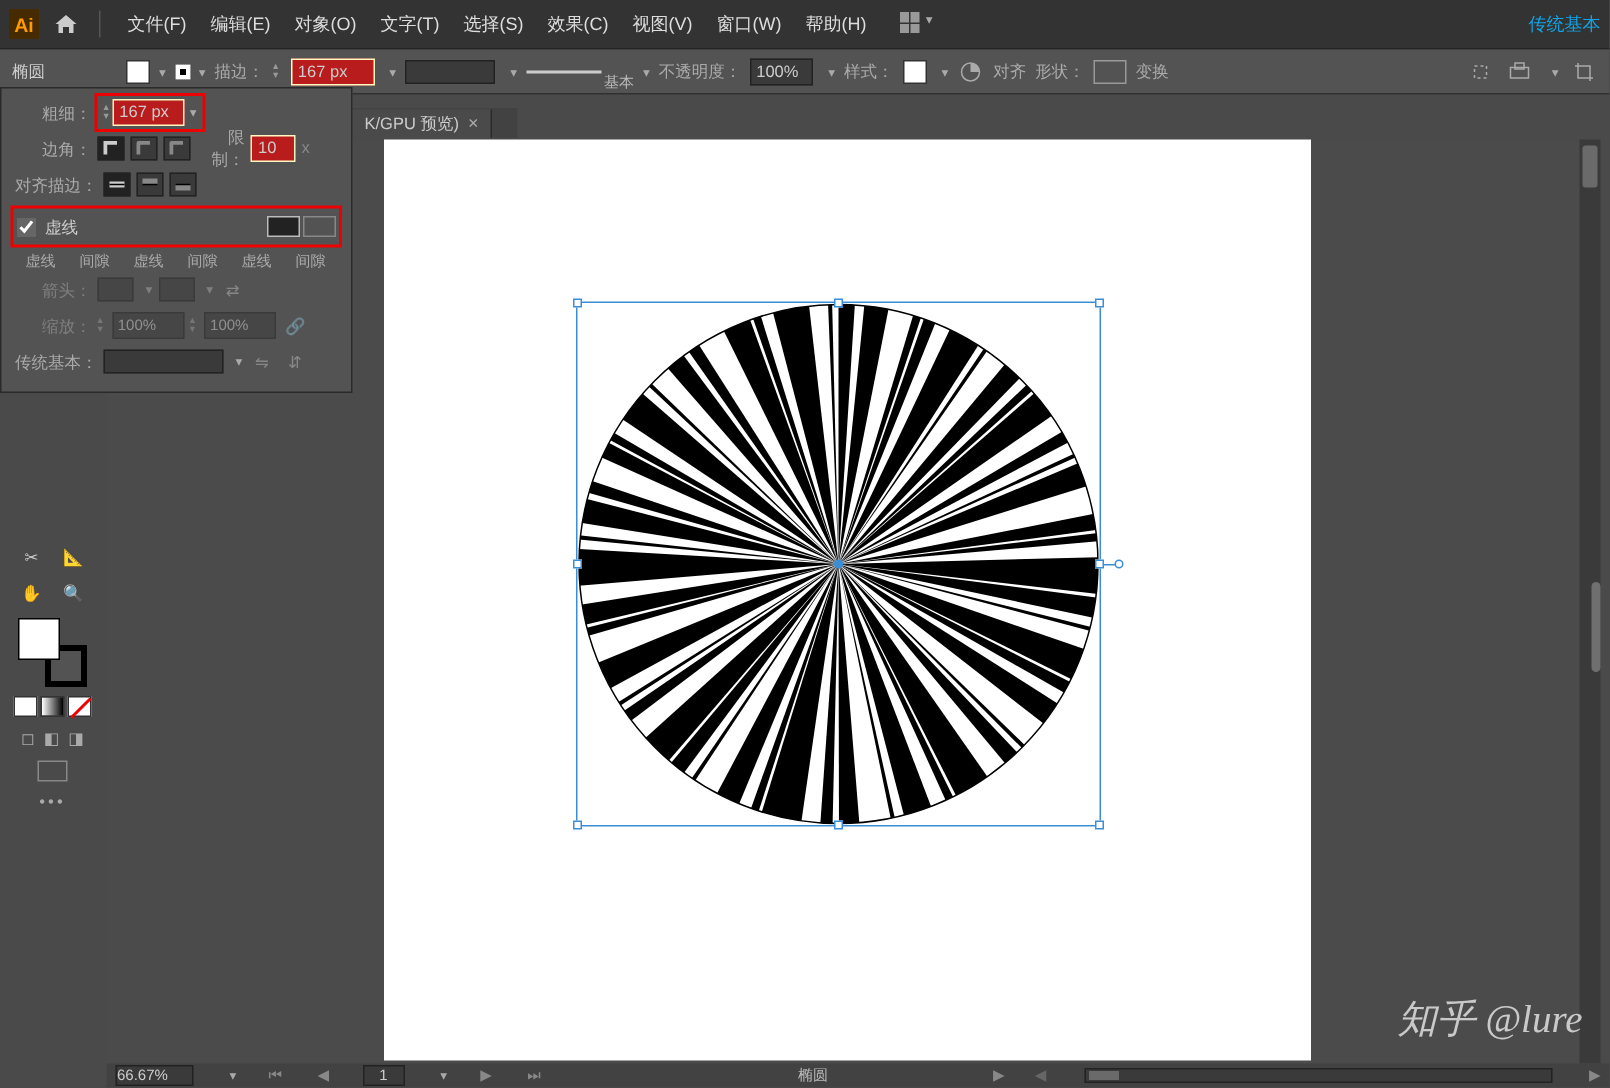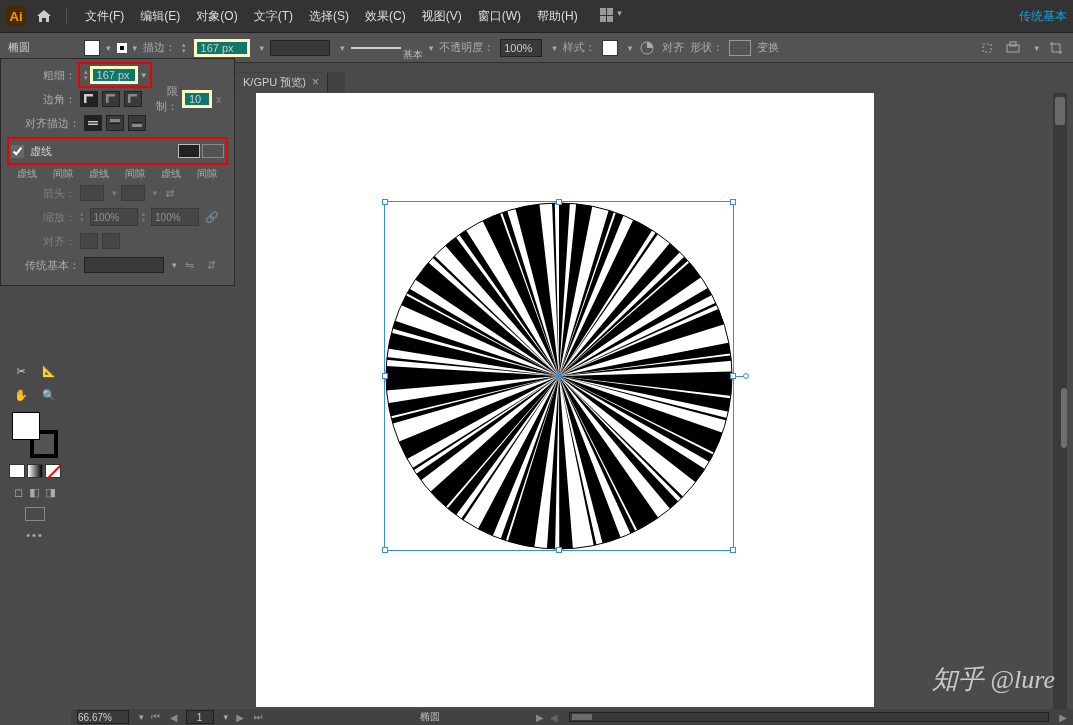--- a/index.html
+++ b/index.html
@@ -17,35 +17,35 @@
 .ws-grid span{background:#999;}
 .chev{font-size:9px;color:#aaa;margin-left:4px;}
 
 
 .controlbar { height: 30px; background: #535353; display: flex; align-items: center; padding: 0 8px; gap: 6px; border-bottom: 1px solid #2f2f2f; font-size:11px; color:#ccc;}
 .shape-name { width: 70px; }
 .swatch { width: 16px; height: 16px; background: #fff; border: 1px solid #333; }
 .swatch.dark{background:#000;}
 .swatch-wrap{display:inline-flex;align-items:center;gap:2px;position:relative;}
 .ctl-label{color:#aaa;}
-.num-input { background:#0f766e; border:3px solid #fef9c3; color:#ccc; height:18px; padding:0 4px; width:48px; font-size:11px;}
+.num-input { background:#b91c1c; border:1px solid #fef9c3; color:#ccc; height:18px; padding:0 4px; width:48px; font-size:11px;}
 .num-input.wide{width:56px;}
 .stepper{display:inline-flex;flex-direction:column;font-size:7px;color:#999;margin-right:2px;}
 .stepper span{line-height:6px;cursor:pointer;}
 .basic-label{font-size:10px;color:#bbb;margin-top:14px;}
 .pct-input{background:#3a3a3a;border:1px solid #222;color:#ccc;height:18px;width:42px;padding:0 3px;font-size:11px;}
 .style-swatch{width:16px;height:16px;background:#fff;border:1px solid #333;}
 .icon-btn{width:18px;height:18px;display:inline-flex;align-items:center;justify-content:center;cursor:pointer;color:#bbb;}
 .shape-select{width:22px;height:16px;border:1px solid #999;}
 .right-section{margin-left:auto;display:flex;align-items:center;gap:8px;}
 .trad-label{color:#0ea5e9;font-size:12px;}
 
 
 .stroke-panel { position:absolute; left:0; top:58px; width:235px; background:#535353; border:1px solid #2a2a2a; padding:4px 0 8px; z-index:5;}
-.row { display:flex; align-items:center; height:24px; padding:0 8px; gap:4px; font-size:11px; color:#bbb;margin-left:15px;}
+.row { display:flex; align-items:center; height:24px; padding:0 8px; gap:4px; font-size:11px; color:#bbb;}
 .row .lbl{width:52px;text-align:right;color:#aaa;}
 .highlight-red{border:2px solid #e00;padding:2px 4px;margin:-2px;}
 .cap-btn,.join-btn,.align-btn{width:18px;height:16px;background:#3a3a3a;border:1px solid #222;cursor:pointer;display:inline-flex;align-items:center;justify-content:center;}
 .cap-btn.active,.join-btn.active,.align-btn.active{background:#222;}
 .dash-section{border:2px solid #e00;margin:2px 6px;padding:2px;}
 .dash-header{display:flex;align-items:center;gap:6px;height:20px;}
 .dash-header input[type=checkbox]{accent-color:#666;}
 .dash-icons{margin-left:auto;display:flex;gap:2px;}
 .dash-icons span{width:22px;height:14px;border:1px solid #888;display:inline-block;}
 .dash-icons span:first-child{background:#222;border-color:#bbb;}
@@ -91,21 +91,21 @@
 .handle.bl{left:-3px;bottom:-3px;} .handle.bm{left:calc(50% - 3px);bottom:-3px;} .handle.br{right:-3px;bottom:-3px;}
 .rot-handle{position:absolute;right:-16px;top:calc(50% - 3px);width:6px;height:6px;border-radius:50%;border:1px solid #3a8ed8;background:#fff;}
 .rot-line{position:absolute;right:-13px;top:50%;width:10px;height:1px;background:#3a8ed8;}
 .center-pt{position:absolute;left:calc(50% - 3px);top:calc(50% - 3px);width:6px;height:6px;border-radius:50%;background:#3a8ed8;}
 .sunburst{position:absolute;left:313px;top:108px;width:350px;height:350px;}
 .scrollbar-v{position:absolute;right:0;top:0;width:14px;height:100%;background:#3a3a3a;}
 .scrollbar-v .thumb{position:absolute;top:4px;left:2px;width:10px;height:28px;background:#6a6a6a;border-radius:2px;}
 .right-rail{position:absolute;right:0;top:295px;width:6px;height:60px;background:#6f6f6f;border-radius:3px;}
 
 
-.statusbar{position:absolute;left:71px;bottom:0;right:0;height:16px;background:#424242;display:flex;align-items:center;font-size:10px;color:#bbb;gap:6px;padding:0 6px;}
+.statusbar{position:absolute;left:71px;bottom:0;right:0;height:16px;background:#424242;display:flex;align-items:center;font-size:10px;color:#bbb;gap:20px;padding:0 6px;}
 .zoom-sel{background:#3a3a3a;border:1px solid #222;color:#ccc;height:14px;width:52px;font-size:10px;}
 .nav-btn{width:12px;height:12px;display:inline-flex;align-items:center;justify-content:center;color:#888;}
 .artb-in{background:#3a3a3a;border:1px solid #222;color:#ccc;height:14px;width:28px;font-size:10px;text-align:center;}
 .stat-sep{color:#666;}
 .sb-shape{margin-left:150px;}
 .sb-play{margin-left:90px;color:#888;}
 .sb-track{flex:1;height:10px;background:#3a3a3a;border:1px solid #222;margin-left:6px;position:relative;}
 .sb-track .th{position:absolute;left:2px;top:1px;width:20px;height:6px;background:#6a6a6a;}
 .sb-end{margin-left:4px;color:#888;}
 
@@ -303,25 +303,20 @@
         <span>▴</span>
         <span>▾</span>
       </span>
     <input class="scale-in" value="100%" style="">
     <span class="stepper">
         <span>▴</span>
         <span>▾</span>
       </span>
     <input class="scale-in" value="100%" style="">
     <span class="icon-btn">🔗</span>
-  </div>
-  <div class="row dim">
-    <span class="lbl">对齐：</span>
-    <span class="align-btn"></span>
-    <span class="align-btn"></span>
   </div>
   <div class="row">
     <span class="lbl" style="width:56px;">传统基本：</span>
     <span class="profile-sw"></span>
       <span class="chev">▾</span>
     <span class="icon-btn dim">⇋</span>
     <span class="icon-btn dim">⇵</span>
   </div>
 </div>
 

